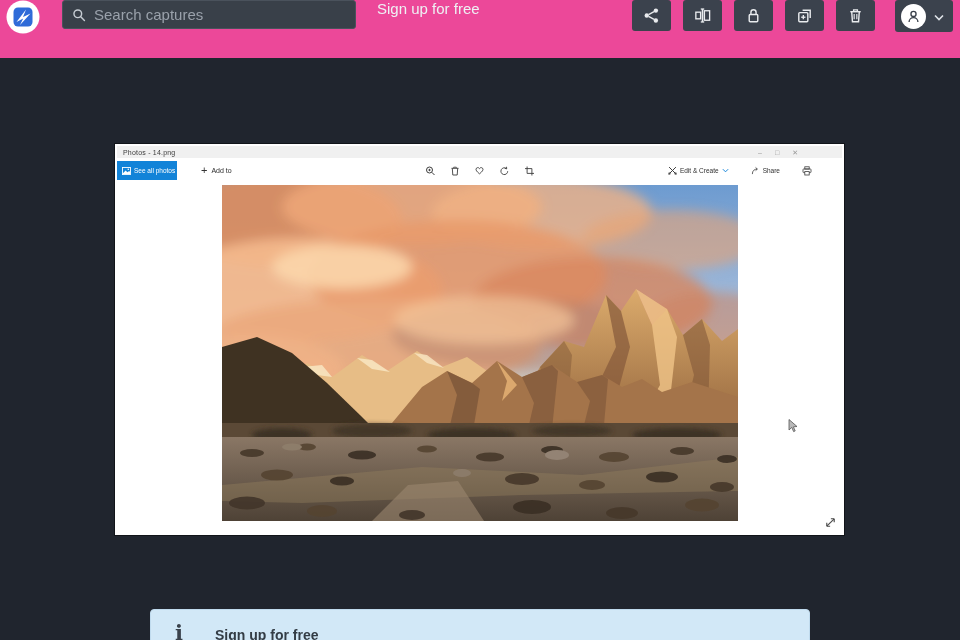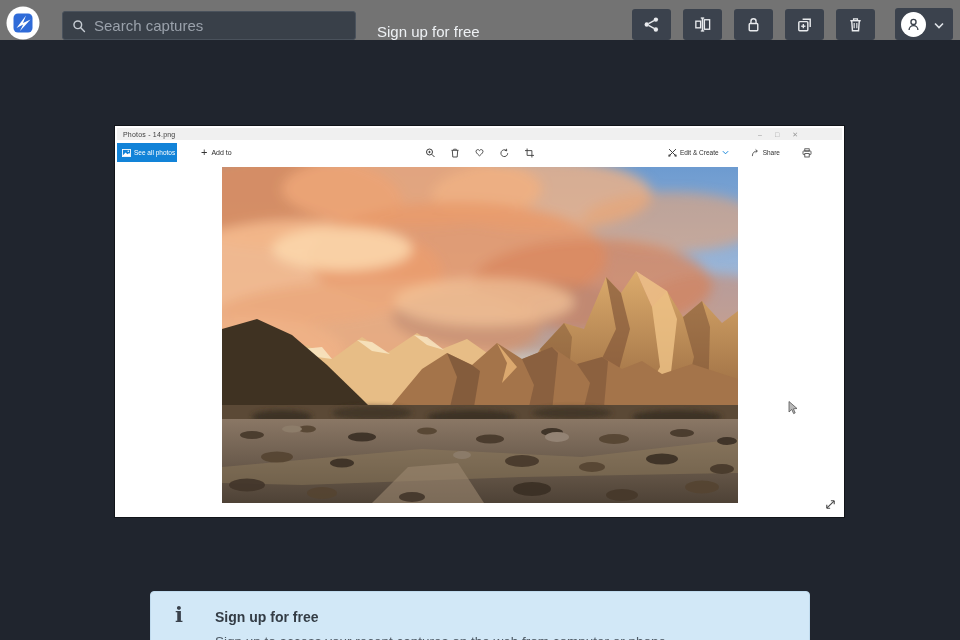--- a/index.html
+++ b/index.html
@@ -4,21 +4,21 @@
 <style>
   * { box-sizing: border-box; margin: 0; padding: 0; }
   html,body { width:960px; height:640px; overflow:hidden; }
   body {
     font-family: "Liberation Sans", sans-serif;
     background:#20252e;
     position:relative;
   }
   
   .header {
-    height:40px; background:#737373; display:flex; align-items:flex-end;
+    height:58px; background:#ec4899; display:flex; align-items:flex-start;
     padding:0 7px 0 6px; position:relative; z-index:5;
   }
   .logo { width:34px; height:34px; flex:0 0 auto; }
   .searchbox {
     margin-left:22px; width:294px; height:29px; background:#394049;
     border:1px solid #4a525c; border-radius:3px; display:flex; align-items:center;
     padding:0 8px;
   }
   .searchbox svg { flex:0 0 auto; }
   .searchbox input {

